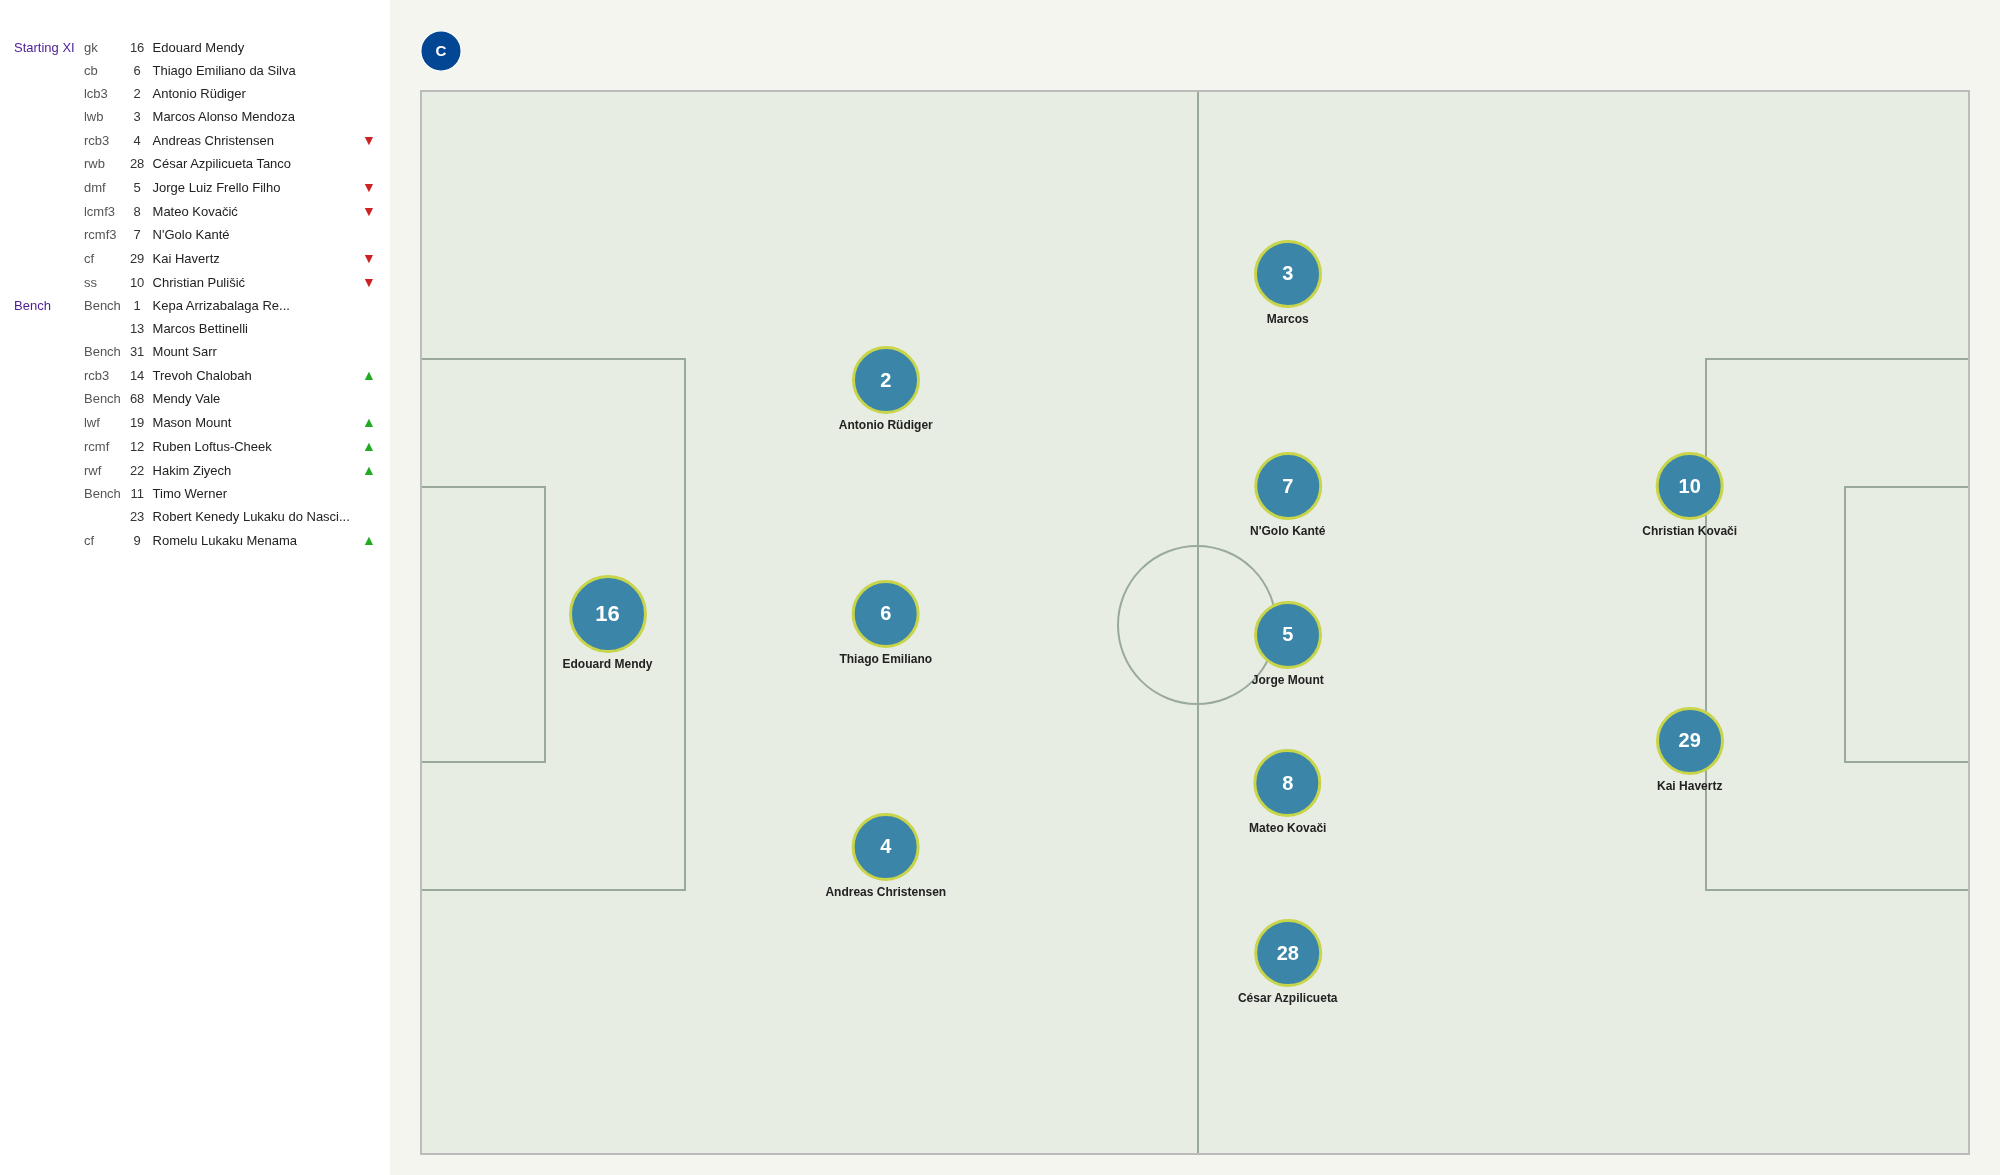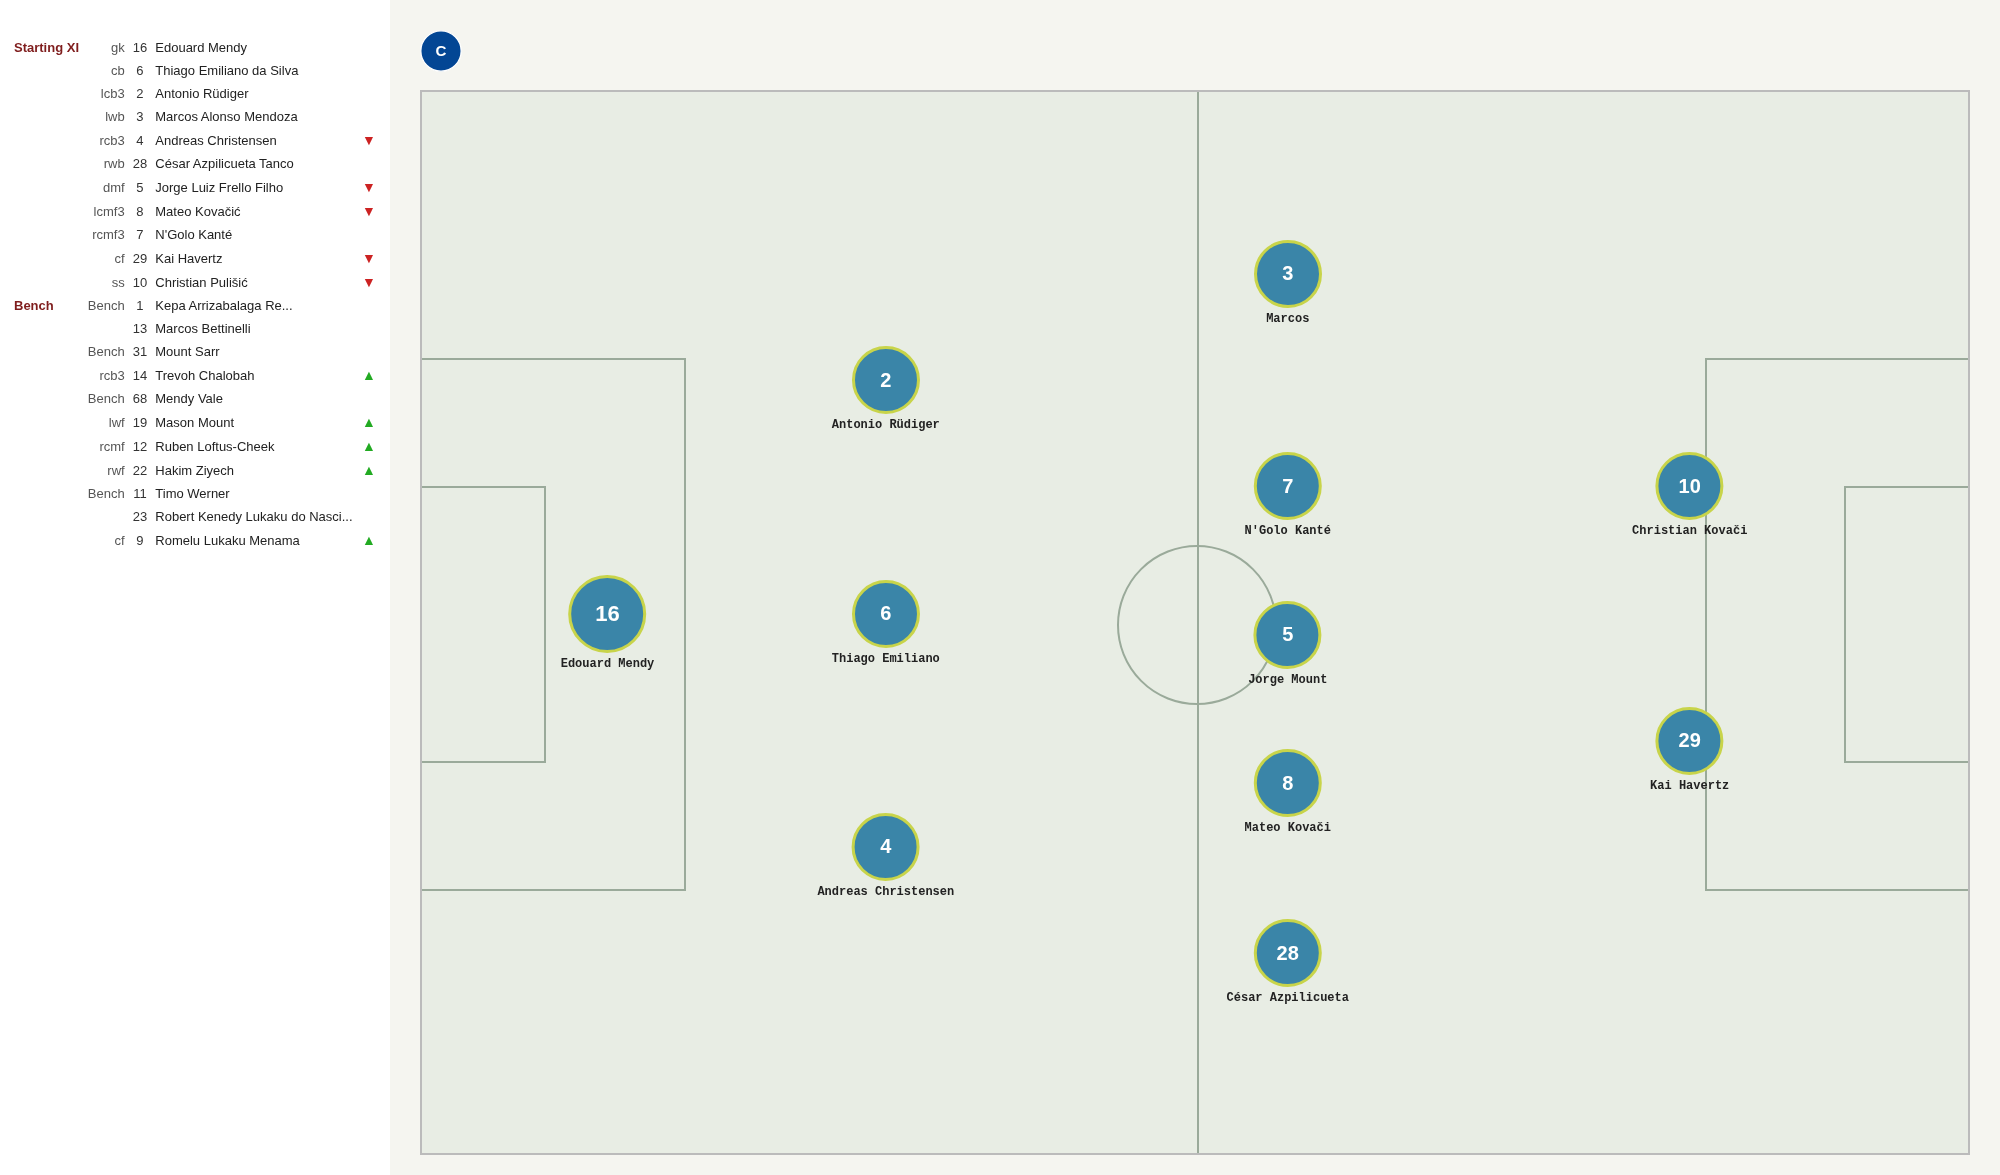--- a/index.html
+++ b/index.html
@@ -35,22 +35,22 @@
       border-collapse: collapse;
       font-size: 13px;
     }
 
     table td {
       padding: 4px 4px;
       vertical-align: middle;
       color: #333;
     }
 
-    .col-section { color: #7f1d1d; font-weight: 700; white-space: nowrap; }
-    .col-pos { color: #555; text-align: right; }
+    .col-section { color: #4c1d95; font-weight: 400; white-space: nowrap; }
+    .col-pos { color: #555; text-align: left; }
     .col-num { text-align: center; color: #333; }
     .col-name { color: #222; }
     .col-icon { text-align: center; }
 
     .arrow-down { color: #cc2222; font-size: 14px; }
     .arrow-up { color: #22aa22; font-size: 14px; }
 
     
     #right-panel {
       flex: 1;
@@ -119,21 +119,20 @@
       font-size: 22px;
     }
 
     .player-label {
       margin-top: 4px;
       font-size: 12px;
       font-weight: 600;
       color: #222;
       white-space: nowrap;
       text-align: right;
-      font-family: Liberation Mono, monospace;
     }
   </style>
 </head>
 <body>
 
 <div id="left-panel">
   <h2></h2>
   <table>
     <tbody id="lineup-tbody">
         <tr>

